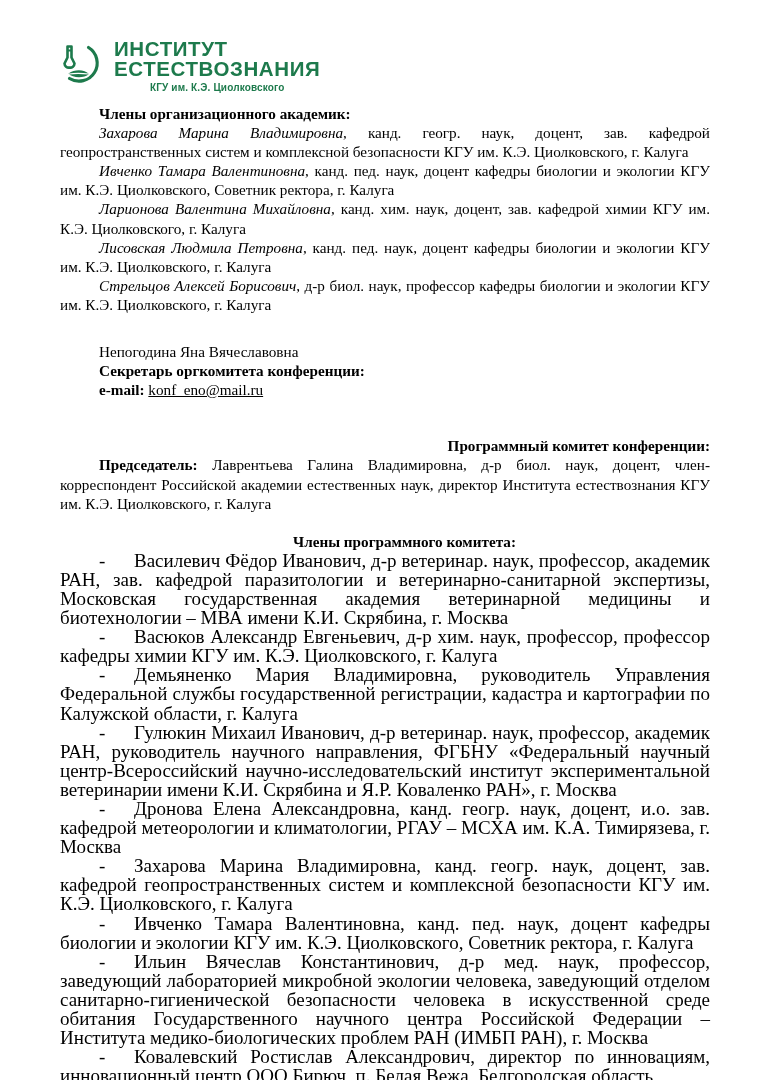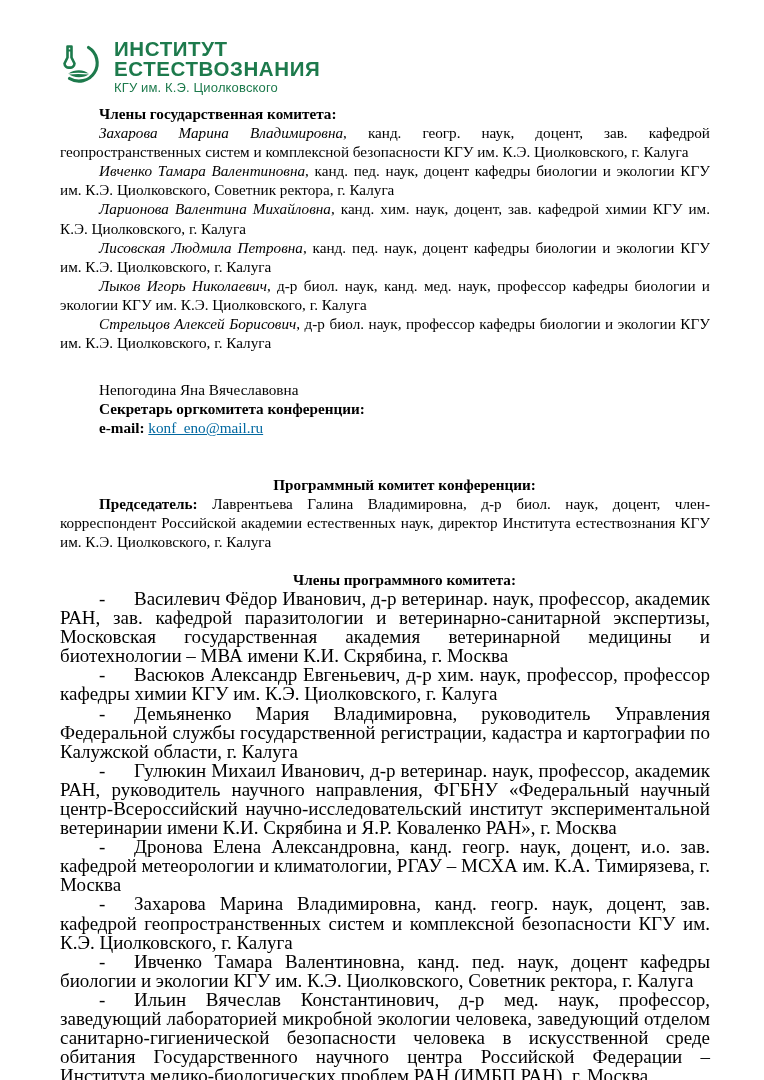--- a/index.html
+++ b/index.html
@@ -41,26 +41,27 @@
   .logo-line {
     font-family: "Liberation Sans", "DejaVu Sans", sans-serif;
     font-weight: bold;
     font-size: 20.5px;
     line-height: 20px;
     letter-spacing: 0.6px;
     color: #1d7a4c;
   }
   .logo-sub {
     font-family: "Liberation Sans", "DejaVu Sans", sans-serif;
-    font-weight: normal;
-    font-size: 13px;
+    font-weight: bold;
+    font-size: 10px;
     line-height: 12px;
     letter-spacing: 0.15px;
     color: #1d7a4c;
     margin-top: 3px;
+    margin-left: 36px;
   }
 
   
   .doc-body {
     position: absolute;
     left: 60px;
     top: 104px;
     width: 650px;
   }
   p.para {
@@ -97,21 +98,21 @@
     text-justify: inter-word;
     text-indent: 0;
   }
   .dash {
     display: inline-block;
     width: 35px;
     margin-left: 39px;
     text-indent: 0;
   }
   .mail-link {
-    color: #0369a1;
+    color: #000000;
     text-decoration: underline;
   }
   .blk-secretary p,
   .blk-secretary .line {
     text-indent: 39px;
     text-align: left;
   }
 </style>
 </head>
 <body>
@@ -133,46 +134,45 @@
     <span class="logo-text">
       <span class="logo-line">ИНСТИТУТ</span>
       <span class="logo-line">ЕСТЕСТВОЗНАНИЯ</span>
       <span class="logo-sub">КГУ им. К.Э. Циолковского</span>
     </span>
   </div>
 
   <div class="doc-body">
 
     <p class="para noindent" style="text-indent:39px;">
-      <span class="hd">Члены государственная комитета:</span>
+      <span class="hd">Члены организационного академик:</span>
     </p>
 
     <p class="para lastline-left"><span class="nm">Захарова Марина Владимировна</span><span>, канд. геогр. наук, доцент, зав. кафедрой геопространственных систем и комплексной безопасности КГУ им. К.Э. Циолковского, г. Калуга</span></p>
     <p class="para lastline-left"><span class="nm">Ивченко Тамара Валентиновна</span><span>, канд. пед. наук, доцент кафедры биологии и экологии КГУ им. К.Э. Циолковского, Советник ректора, г. Калуга</span></p>
     <p class="para lastline-left"><span class="nm">Ларионова Валентина Михайловна</span><span>, канд. хим. наук, доцент, зав. кафедрой химии КГУ им. К.Э. Циолковского, г. Калуга</span></p>
     <p class="para lastline-left"><span class="nm">Лисовская Людмила Петровна</span><span>, канд. пед. наук, доцент кафедры биологии и экологии КГУ им. К.Э. Циолковского, г. Калуга</span></p>
-    <p class="para lastline-left"><span class="nm">Лыков Игорь Николаевич</span><span>, д-р биол. наук, канд. мед. наук, профессор кафедры биологии и экологии КГУ им. К.Э. Циолковского, г. Калуга</span></p>
     <p class="para lastline-left"><span class="nm">Стрельцов Алексей Борисович</span><span>, д-р биол. наук, профессор кафедры биологии и экологии КГУ им. К.Э. Циолковского, г. Калуга</span></p>
 
     <div class="gap-lg"></div>
 
     <div class="blk-secretary">
       <p class="para" style="text-align:left;">Непогодина Яна Вячеславовна</p>
       <p class="para" style="text-align:left;">
         <span class="hd">Секретарь оргкомитета конференции:</span>
       </p>
       <p class="para" style="text-align:left;">
         <span class="hd">e-mail:</span><span> </span><a class="mail-link" href="#">konf_eno@mail.ru</a>
       </p>
     </div>
 
     <div class="gap-lg"></div>
     <div class="gap-sm"></div>
 
-    <p class="para" style="text-align:center;">
+    <p class="para" style="text-align:right;">
       <span class="hd">Программный комитет конференции:</span>
     </p>
     <p class="para lastline-left">
       <span class="hd">Председатель:</span><span> Лаврентьева Галина Владимировна, д-р биол. наук, доцент, член-корреспондент Российской академии естественных наук, директор Института естествознания КГУ им. К.Э. Циолковского, г. Калуга</span>
     </p>
 
     <div class="gap-md"></div>
 
     <p class="para" style="text-align:center;">
       <span class="hd">Члены программного комитета:</span>

